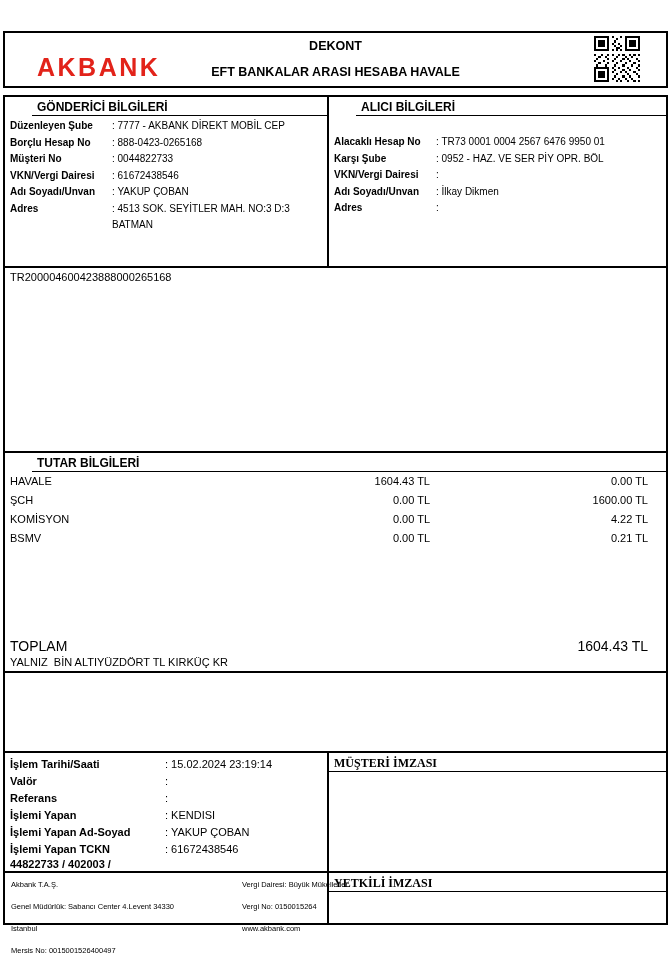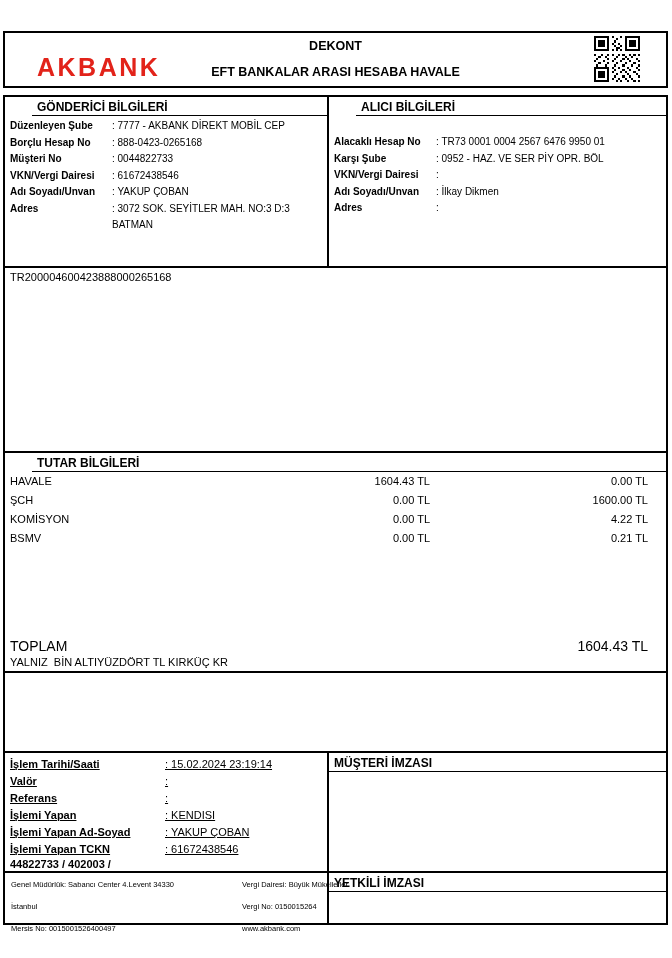--- a/index.html
+++ b/index.html
@@ -63,28 +63,28 @@
   .amt-row { position:relative; height:19px; font-size:11px; line-height:19px; }
   .amt-label { position:absolute; left:5px; }
   .amt-col1  { position:absolute; right:236px; }
   .amt-col2  { position:absolute; right:18px; }
   .total-row { position:absolute; left:0; right:0; bottom:18px; height:14px; font-size:14px; line-height:14px; }
   .total-label { position:absolute; left:5px; }
   .total-value { position:absolute; right:18px; }
   .words-row { position:absolute; left:5px; bottom:2px; font-size:11px; line-height:13px; white-space:pre; }
 
   
-  .kv2 { display:flex; font-size:11px; line-height:17px; padding-left:5px;text-decoration:underline; }
+  .kv2 { display:flex; font-size:11px; line-height:17px; padding-left:5px; }
   .kv2 .k { flex:none; width:155px; font-weight:bold; }
   .kv2 .v { flex:1; }
   .code-line { position:absolute; left:5px; bottom:1px; font-size:11px; font-weight:bold; }
 
   .sig-title {
     font-size:12px; font-weight:bold; padding:3px 5px 1px 5px;
-    border-bottom:1.5px solid #000; line-height:14px;
+    border-bottom:1.5px solid #000; line-height:14px;font-family:Liberation Serif, serif;
   }
 
   
   .foot-col { position:absolute; top:0; font-size:7.5px; }
   .foot-col-1 { left:6px; width:220px; }
   .foot-col-2 { left:237px; width:85px; }
   .foot-line { height:22px; display:flex; align-items:center; white-space:nowrap; }
 </style>
 </head>
 <body>
@@ -134,21 +134,21 @@
           <div class="kv">
               <span class="k">VKN/Vergi Dairesi</span>
               <span class="v">: 61672438546</span>
             </div>
           <div class="kv">
               <span class="k">Adı Soyadı/Unvan</span>
               <span class="v">: YAKUP ÇOBAN</span>
             </div>
           <div class="kv">
               <span class="k">Adres</span>
-              <span class="v">: 3072 SOK. SEYİTLER MAH. NO:3 D:3 BATMAN</span>
+              <span class="v">: 4513 SOK. SEYİTLER MAH. NO:3 D:3 BATMAN</span>
             </div>
         </div>
       </div>
 
       <div class="col-right">
         <div class="sec-title">ALICI BİLGİLERİ</div>
         <div class="rows rows-offset">
           <div class="kv">
               <span class="k">Alacaklı Hesap No</span>
               <span class="v">: TR73 0001 0004 2567 6476 9950 01</span>
@@ -244,20 +244,21 @@
       <div class="col-right">
         <div class="sig-title">MÜŞTERİ İMZASI</div>
       </div>
     </div>
 
     <div class="sec sec-footer">
       <div class="vdiv"></div>
 
       <div class="col-left">
         <div class="foot-col foot-col-1">
+          <div class="foot-line">Akbank T.A.Ş.</div>
           <div class="foot-line">Genel Müdürlük: Sabancı Center 4.Levent 34330</div>
           <div class="foot-line">İstanbul</div>
           <div class="foot-line">Mersis No: 0015001526400497</div>
         </div>
         <div class="foot-col foot-col-2">
           <div class="foot-line">Vergi Dairesi: Büyük Mükellefler</div>
           <div class="foot-line">Vergi No: 0150015264</div>
           <div class="foot-line">www.akbank.com</div>
         </div>
       </div>

